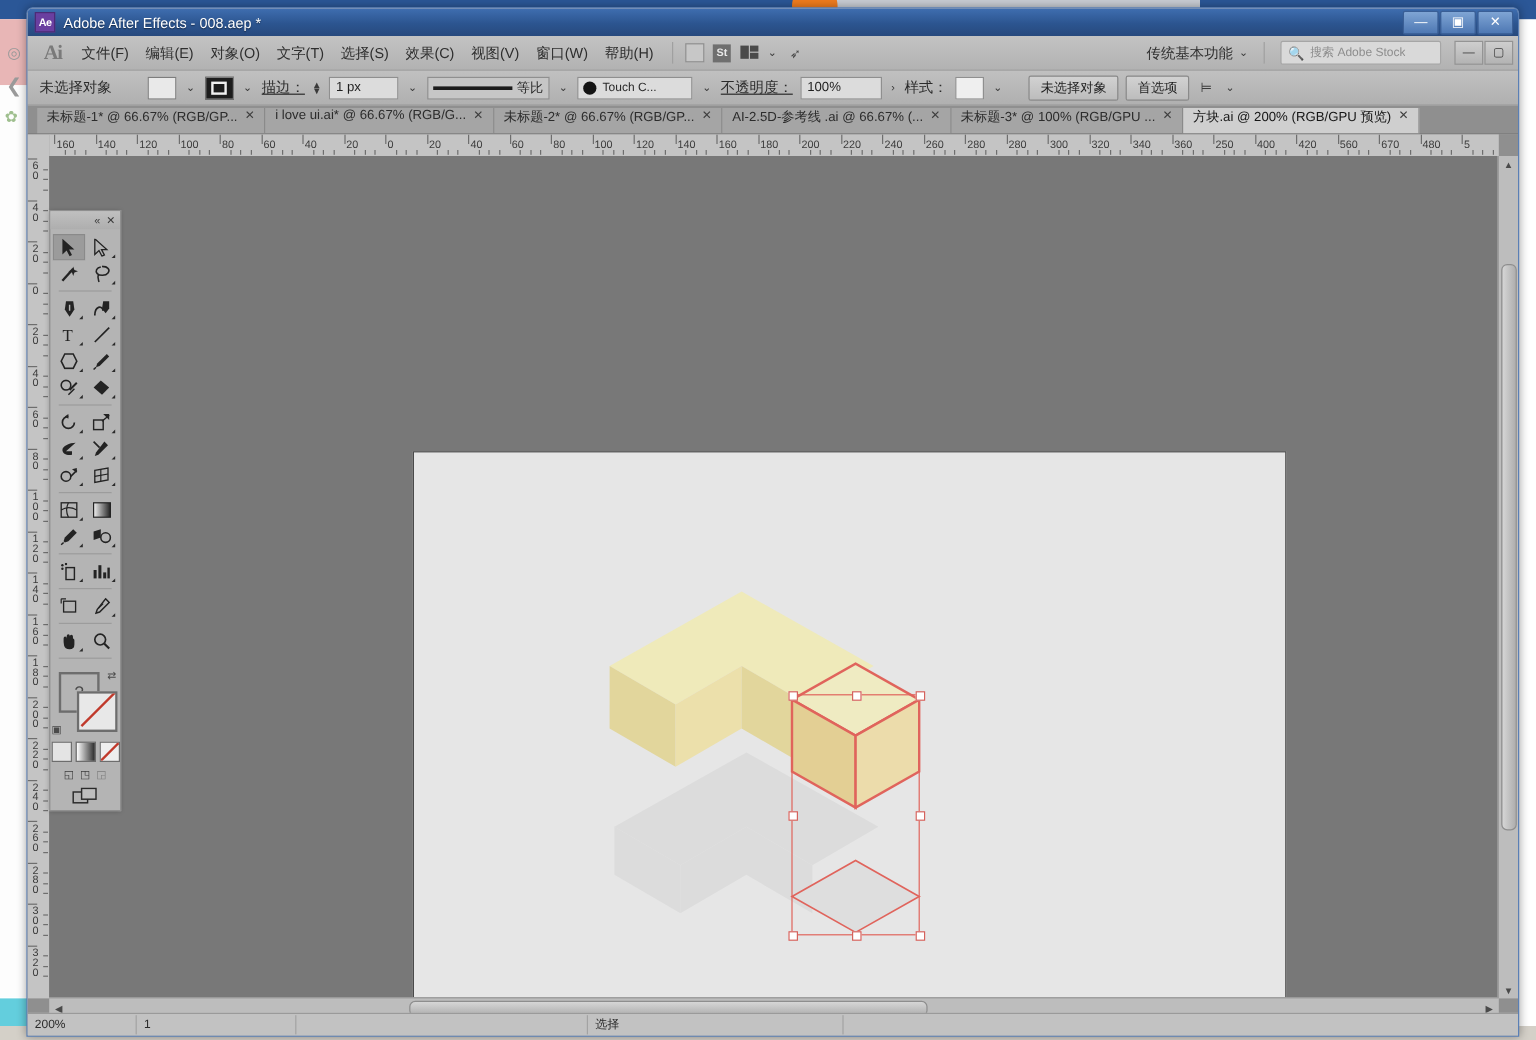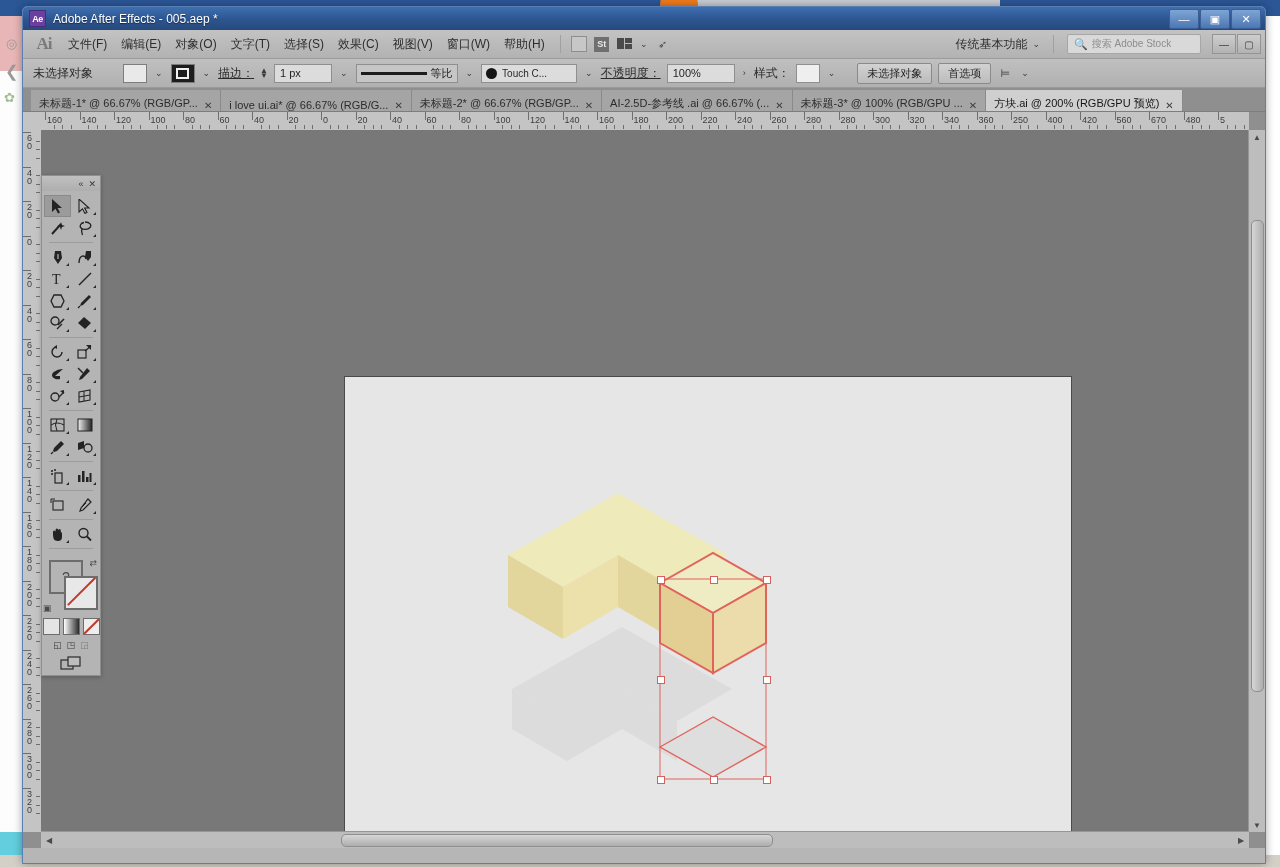--- a/index.html
+++ b/index.html
@@ -237,21 +237,21 @@
     justify-content: center; font-size: 11px; color: #3a3a3a;
   }
 
   
   .ai-tabsbar {
     height: 23px; background: #8f8f8f;
     display: flex; align-items: flex-end; padding-left: 8px;
     border-bottom: 1px solid #7d7d7d;
   }
   .doc-tab {
-    height: 21px; display: flex; align-items: flex-end; gap: 6px;
+    height: 21px; display: flex; align-items: flex-start; gap: 6px;
     padding: 0 8px; font-size: 11px; color: #2c2c2c;
     background: #a5a5a5; border-right: 1px solid #8a8a8a;
     white-space: nowrap; max-width: 200px; overflow: hidden;
   }
   .doc-tab.active { background: #cfcfcf; color: #161616; }
   .doc-tab .x { font-size: 10px; color: #3d3d3d; }
 
   
   .doc-frame {
     position: relative;
@@ -437,21 +437,21 @@
     <div class="bg-glyph" style="left:5px; top:62px; font-size:16px;">❮</div>
     <div class="bg-glyph" style="left:4px; top:90px; color:#9fbf8f;">✿</div>
     <div class="bg-cyan"></div>
     <div class="bg-bottom"></div>
   </div>
 
   <div class="ae-window">
 
     <div class="ae-titlebar">
       <div class="ae-icon">Ae</div>
-      <div class="ae-title">Adobe After Effects - 005.aep *</div>
+      <div class="ae-title">Adobe After Effects - 008.aep *</div>
       <div class="ae-winbtns">
         <div class="ae-winbtn">—</div>
         <div class="ae-winbtn">▣</div>
         <div class="ae-winbtn">✕</div>
       </div>
     </div>
 
     <div class="ai-app">
 
       <div class="ai-menubar">
@@ -1166,16 +1166,22 @@
           <div class="screen-mode">
             <svg width="22" height="14" viewBox="0 0 22 14">
               <rect x="1" y="4" width="12" height="9" fill="none" stroke="#2a2a2a" stroke-width="1.2"></rect>
               <rect x="8" y="1" width="12" height="9" fill="#bdbdbd" stroke="#2a2a2a" stroke-width="1.2"></rect>
             </svg>
           </div>
         </div>
 
       </div>
 
+      <div class="ai-statusbar">
+        <div class="sb-cell" style="width:78px">200%</div>
+        <div class="sb-cell" style="width:120px">1</div>
+        <div class="sb-cell" style="width:230px"></div>
+        <div class="sb-cell" style="width:200px">选择</div>
+      </div>
 
     </div>
   </div>
 </div>
 
 </body></html>

